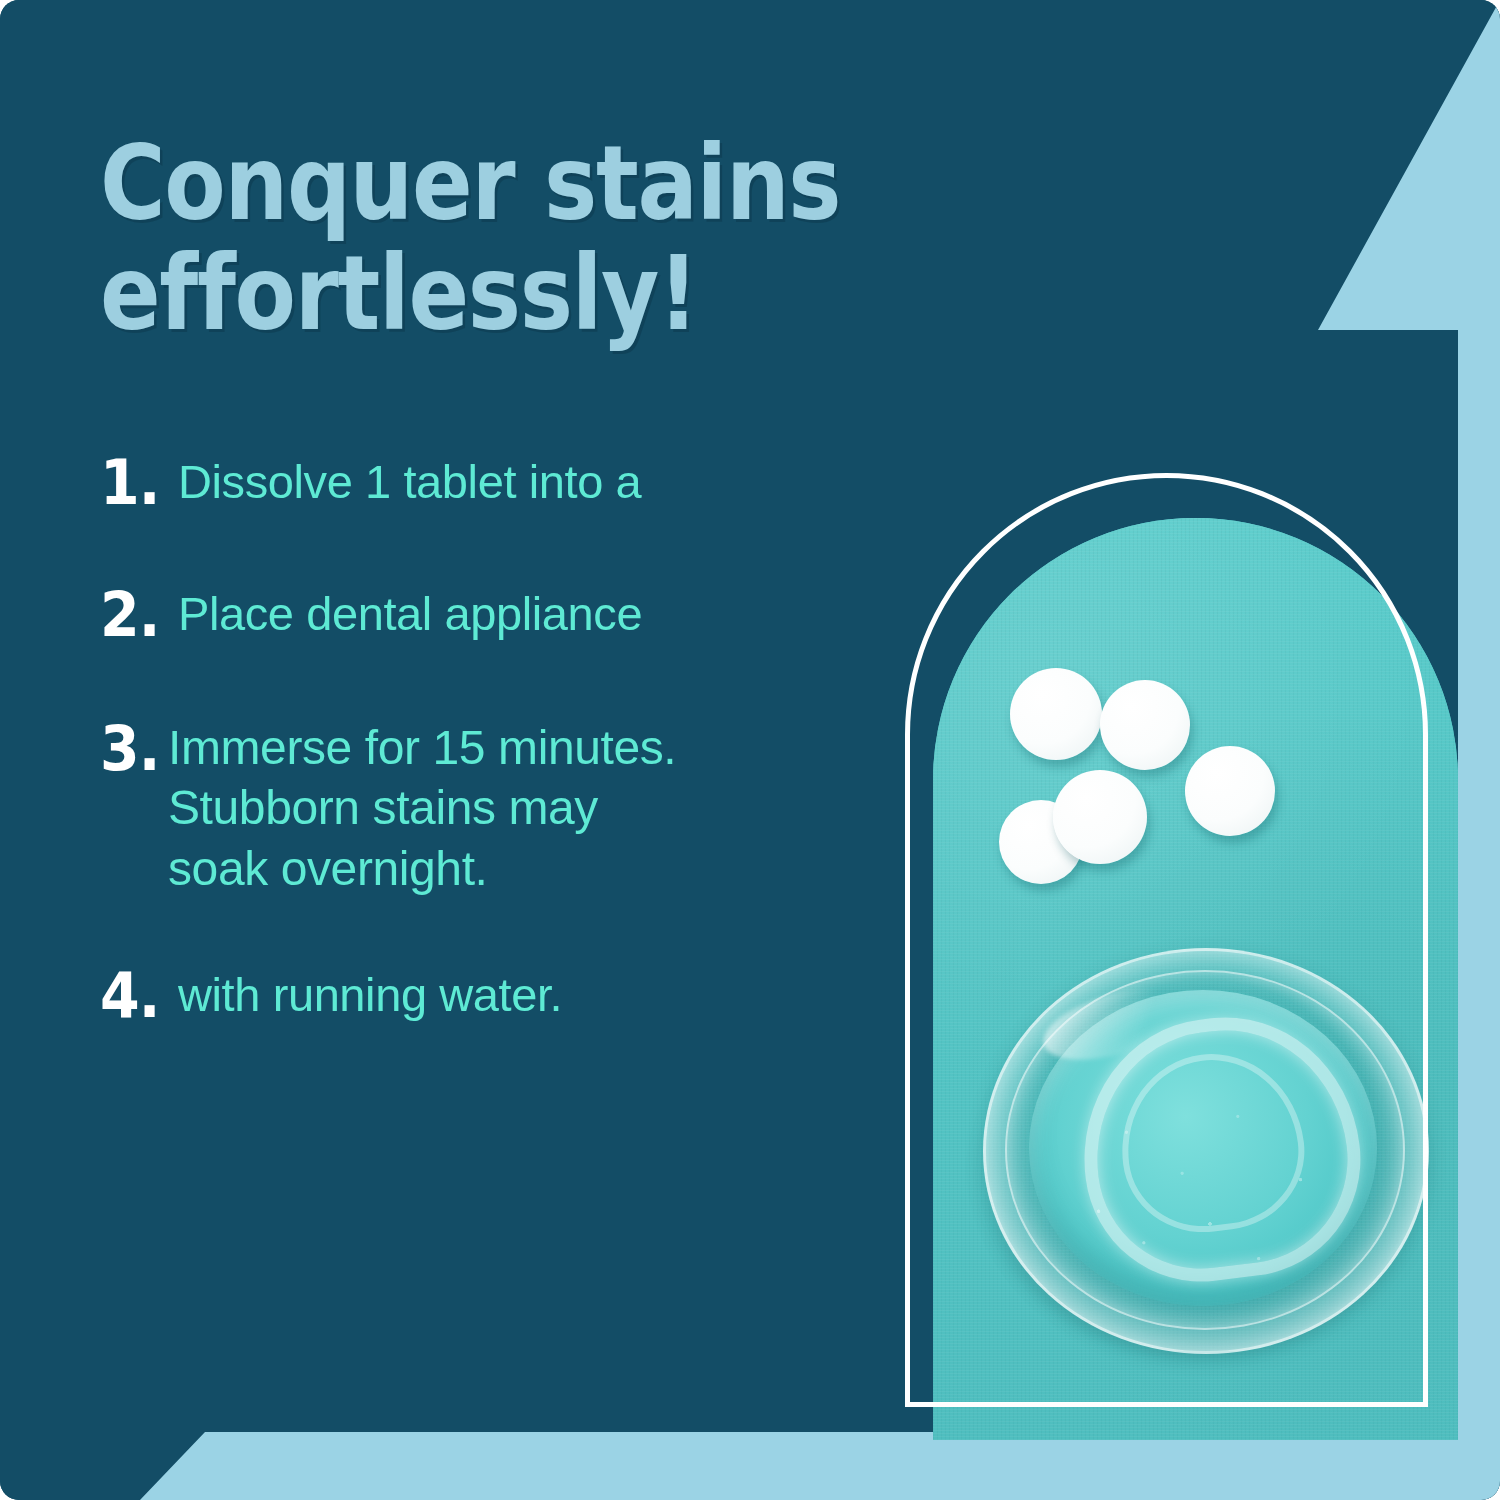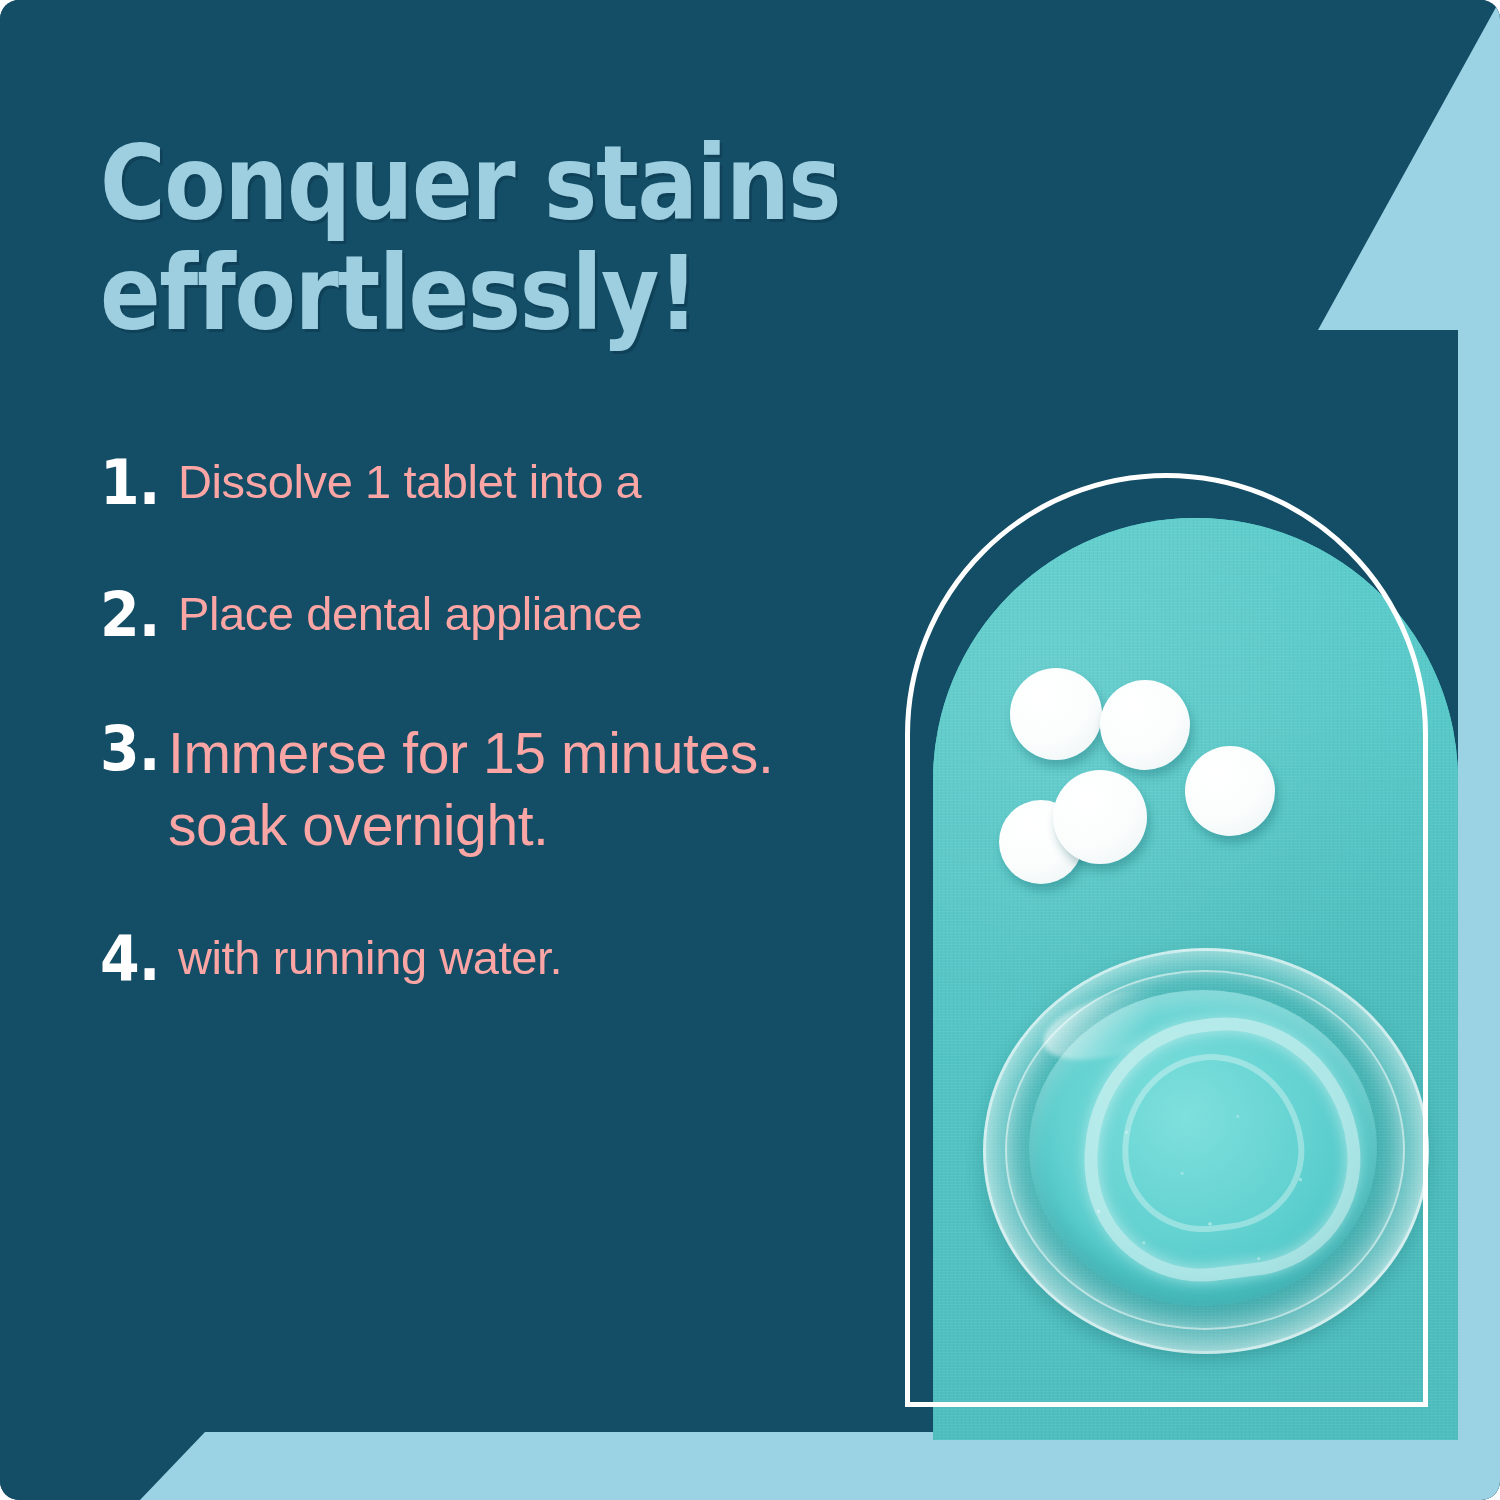--- a/index.html
+++ b/index.html
@@ -207,31 +207,31 @@
     font-family: "DejaVu Sans", "Liberation Sans", sans-serif;
     font-weight: 700;
     font-size: 62px;
     line-height: 1.0;
     letter-spacing: -1px;
     transform: scaleX(0.92);
     transform-origin: left top;
   }
   .step-text {
     flex: 1 1 auto;
-    color: #fca5a5;
+    color: #5eead4;
     font-family: "Liberation Sans", sans-serif;
     font-weight: 400;
     font-size: 47px;
     line-height: 1.26;
     letter-spacing: -0.4px;
   }
   .step-text .ln { display: block; white-space: nowrap; }
 
   .step.step-3 .step-num { width: 68px; }
-  .step.step-3 .step-text { font-size: 57px; }
+  .step.step-3 .step-text { font-size: 48px; }
   .step.step-1 { margin-bottom: 70px; }
   .step.step-2 { margin-bottom: 72px; }
   .step.step-3 { margin-bottom: 66px; }
 </style>
 </head>
 <body>
 
 <div id="poster">
 
   <div class="bg-navy"></div>
@@ -276,20 +276,21 @@
       <div class="step-num">2.</div>
       <div class="step-text">
         <span class="ln">Place dental appliance</span>
       </div>
     </div>
 
     <div class="step step-3">
       <div class="step-num">3.</div>
       <div class="step-text">
         <span class="ln">Immerse for 15 minutes.</span>
+        <span class="ln">Stubborn stains may</span>
         <span class="ln">soak overnight.</span>
       </div>
     </div>
 
     <div class="step step-4">
       <div class="step-num">4.</div>
       <div class="step-text">
         <span class="ln">with running water.</span>
       </div>
     </div>

